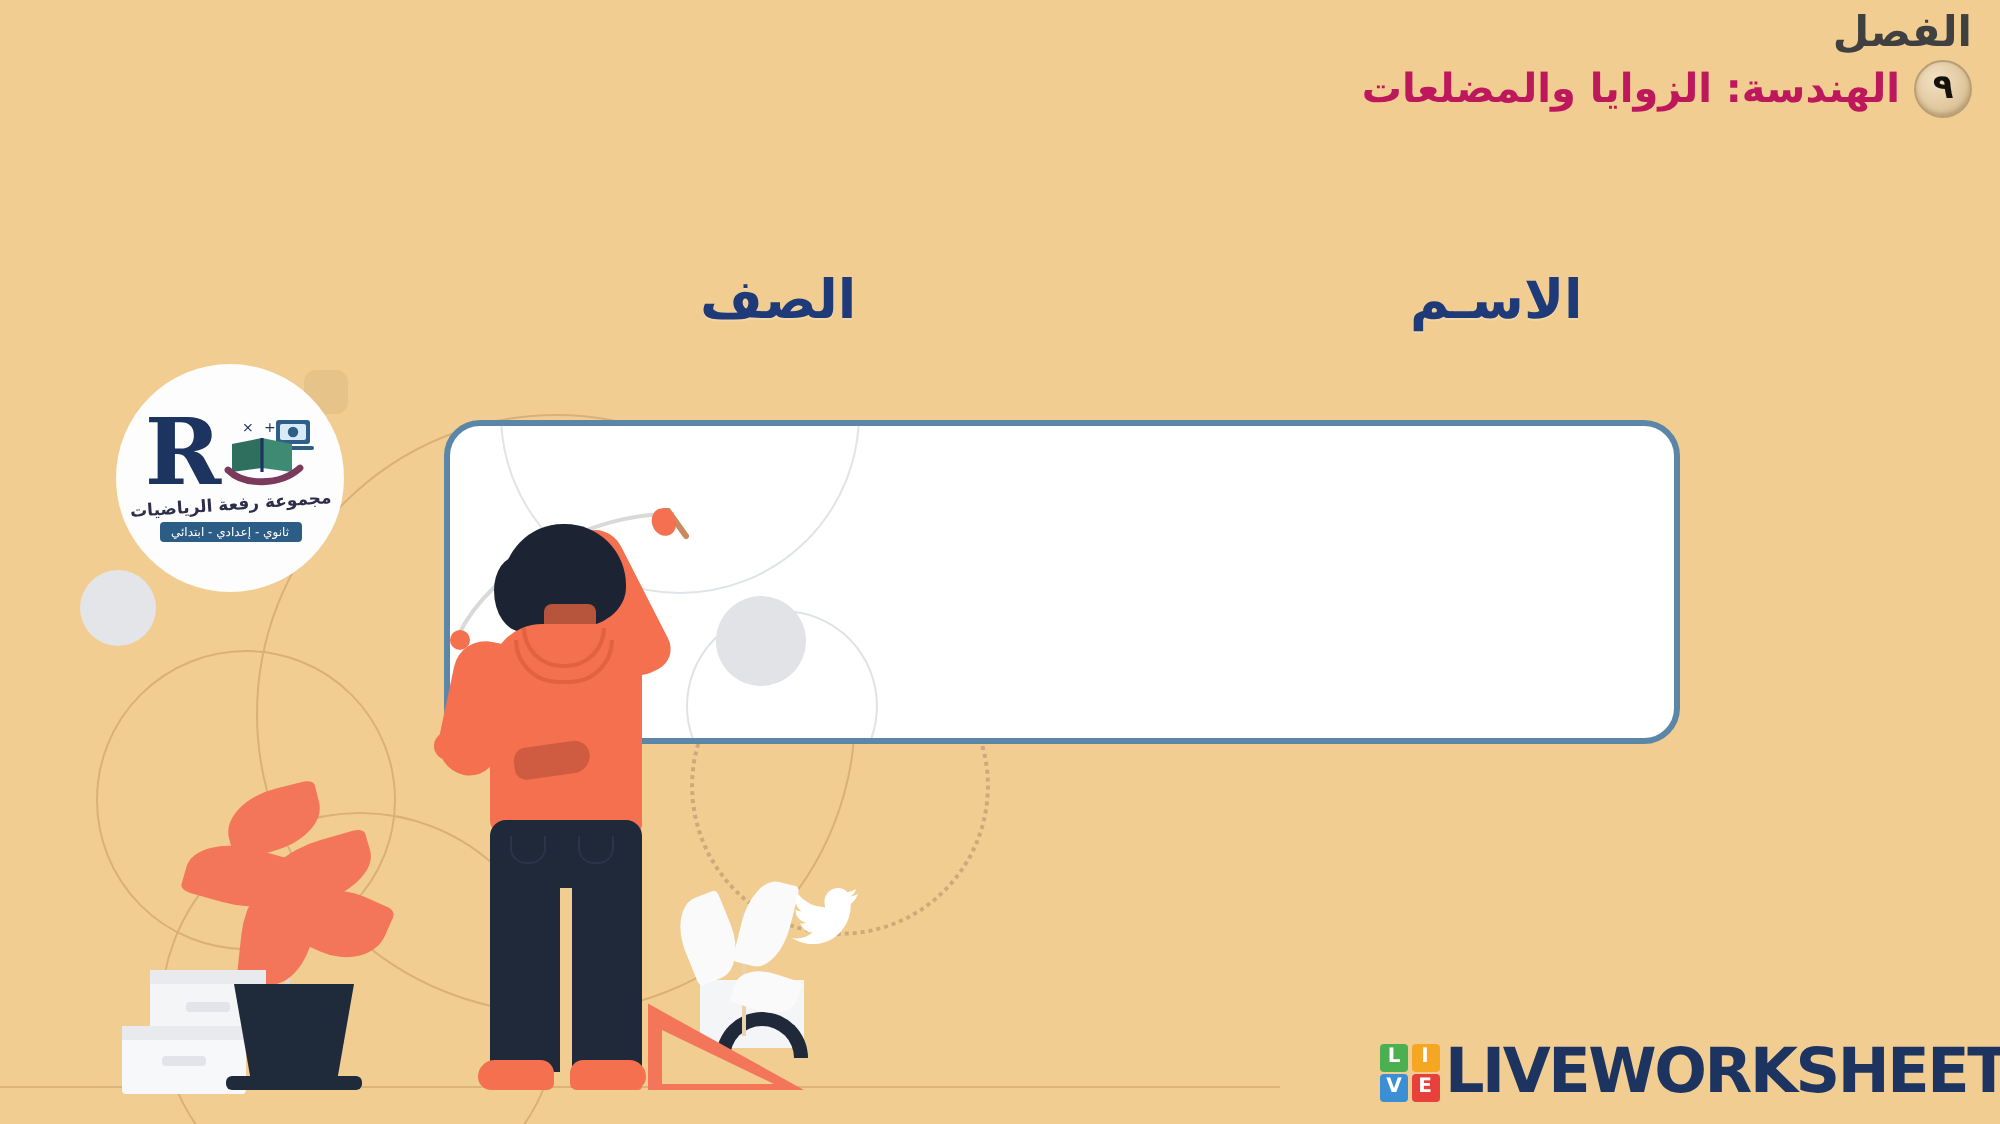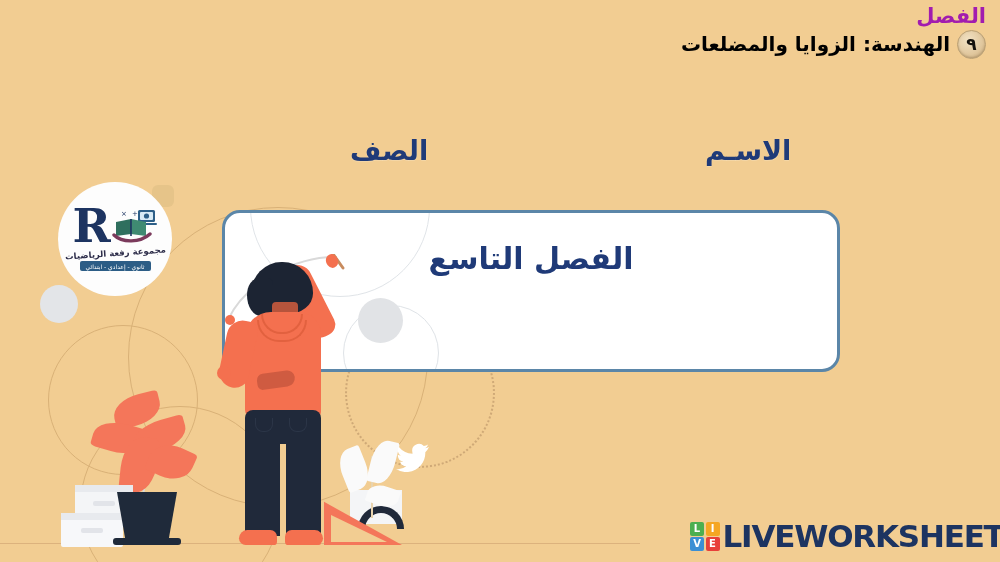--- a/index.html
+++ b/index.html
@@ -33,21 +33,21 @@
   .bg-disc.faint { background: #e6c489; }
 
   
   .header {
     position: absolute;
     top: 4px; right: 14px;
     text-align: right;
     direction: rtl;
   }
   .header-line1 {
-    color: #a21caf;
+    color: #404040;
     font-size: 21px;
     font-weight: bold;
     line-height: 1.18;
     letter-spacing: -0.2px;
   }
   .header-line2 {
     display: flex;
     flex-direction: row;
     align-items: center;
     justify-content: flex-start;
@@ -61,21 +61,21 @@
     background: radial-gradient(circle at 38% 34%, #f2e2c4 0%, #e0c69c 60%, #bfa278 100%);
     border: 1px solid #b99f74;
     display: flex; align-items: center; justify-content: center;
     color: #15120d;
     font-size: 17px;
     font-weight: bold;
     flex: 0 0 auto;
     box-shadow: inset 0 -1px 2px rgba(120,95,55,.35);
   }
   .header-subtitle {
-    color: #000000;
+    color: #be185d;
     font-size: 20px;
     font-weight: bold;
     white-space: nowrap;
   }
 
   
   .field-label {
     position: absolute;
     color: #1f3a78;
     font-size: 27px;
@@ -463,21 +463,20 @@
     </div>
     <div class="logo-script">مجموعة رفعة الرياضيات</div>
     <div class="logo-badge">ثانوي - إعدادي - ابتدائي</div>
   </div>
 
   <div class="title-card">
     <div class="card-arc"></div>
     <div class="card-ring"></div>
     <div class="card-disc"></div>
     <div class="card-text">
-      <div class="card-subtitle">الفصل التاسع</div>
     </div>
   </div>
 
   <div class="illus" id="person">
     <svg class="p-compass" viewBox="0 0 122 72">
       <path d="M4 64 C20 30 70 2 112 3" stroke="#d9d9d9" stroke-width="2" fill="none"></path>
       <path d="M108 0 L118 14" stroke="#c88b5e" stroke-width="3" stroke-linecap="round"></path>
       <circle cx="5" cy="66" r="5" fill="#f4704f"></circle>
     </svg>
     <div class="p-armR"></div>

